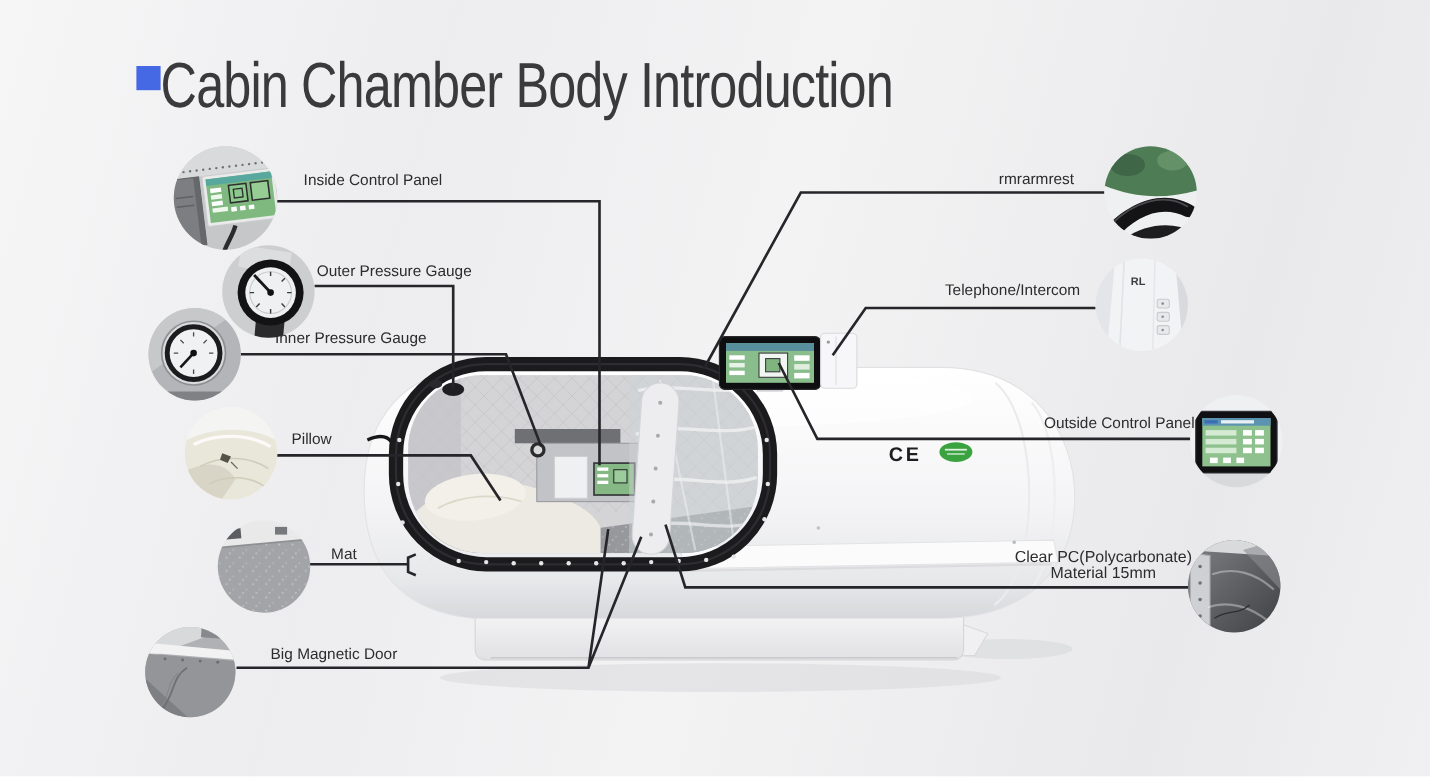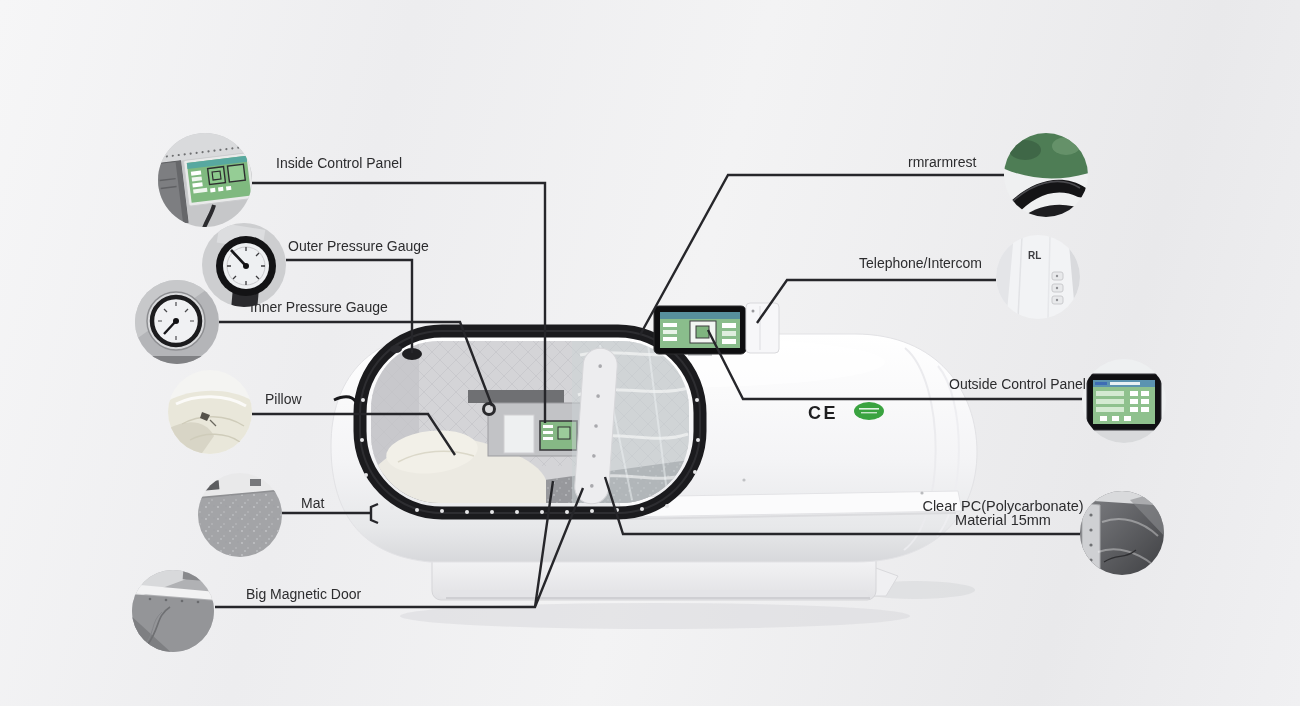--- a/index.html
+++ b/index.html
@@ -17,20 +17,24 @@
   }
   svg text.lbl{fill:#2c2c2e;font-family:"Liberation Sans",sans-serif;font-size:14px;}
   svg text.lbl2{fill:#2c2c2e;font-family:"Liberation Sans",sans-serif;font-size:14.5px;}
   svg .line{stroke:#26262a;stroke-width:2.4;fill:none;}
 </style>
 </head>
 <body>
 
 <div class="stage">
 
+  <div class="title-row">
+    <span class="bullet"></span>
+    <h1 class="title">Cabin Chamber Body Introduction</h1>
+  </div>
 
   <svg width="1300" height="706" viewBox="0 0 1300 706">
     <defs>
       <linearGradient id="gHull" x1="0" y1="0" x2="0" y2="1">
         <stop offset="0" stop-color="#ffffff"></stop>
           <stop offset="0.55" stop-color="#f4f4f6"></stop>
         <stop offset="0.85" stop-color="#e7e8ea"></stop>
           <stop offset="1" stop-color="#d7d8db"></stop>
       </linearGradient>
       <linearGradient id="gBase" x1="0" y1="0" x2="0" y2="1">

